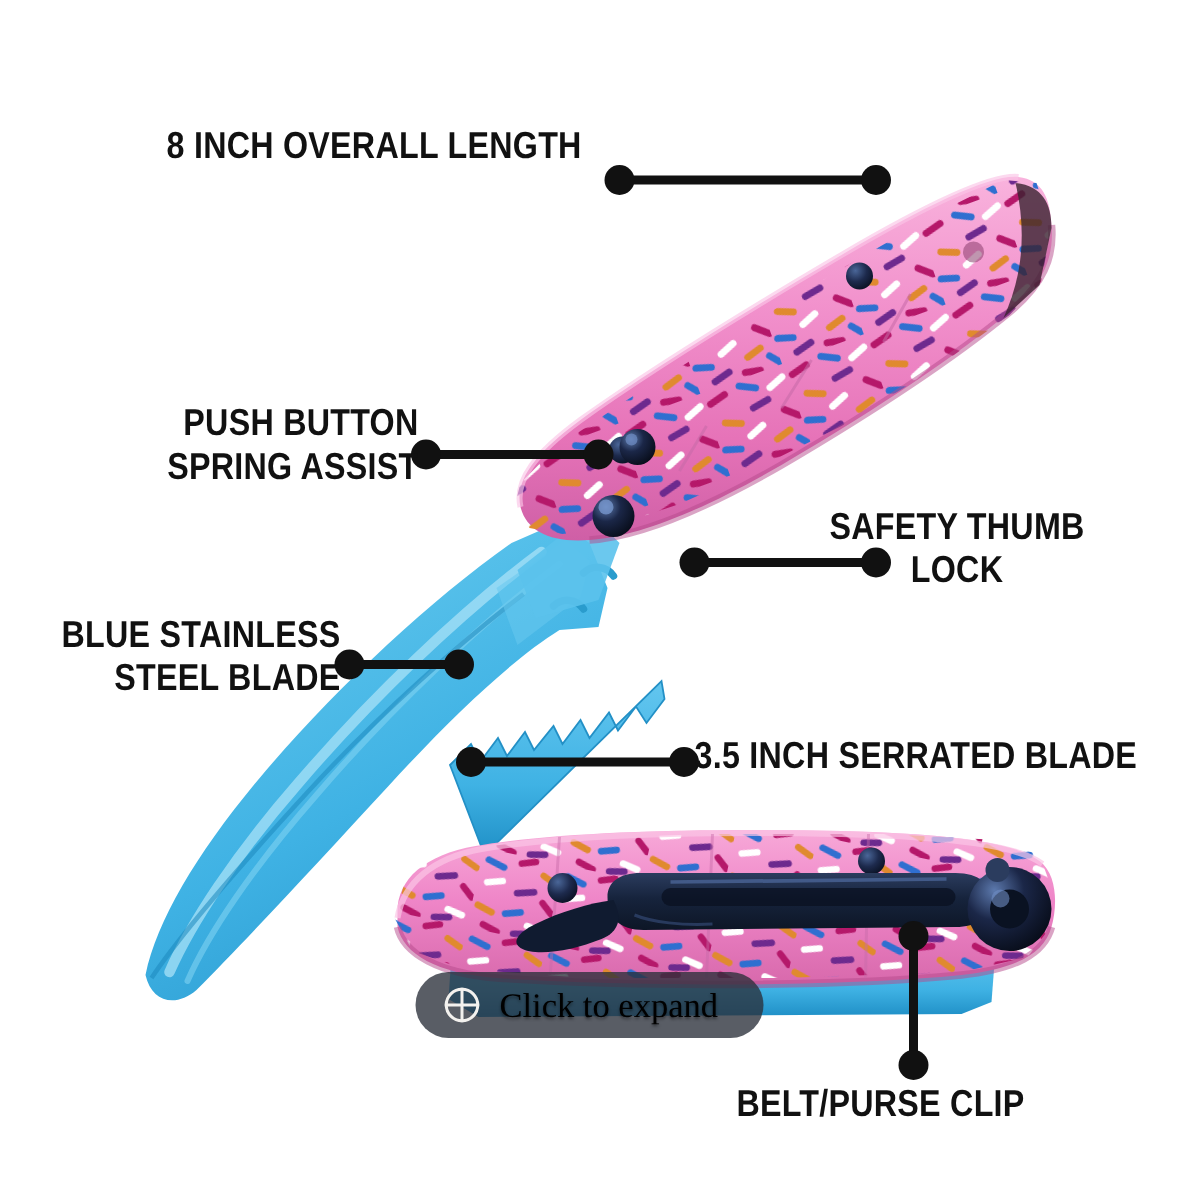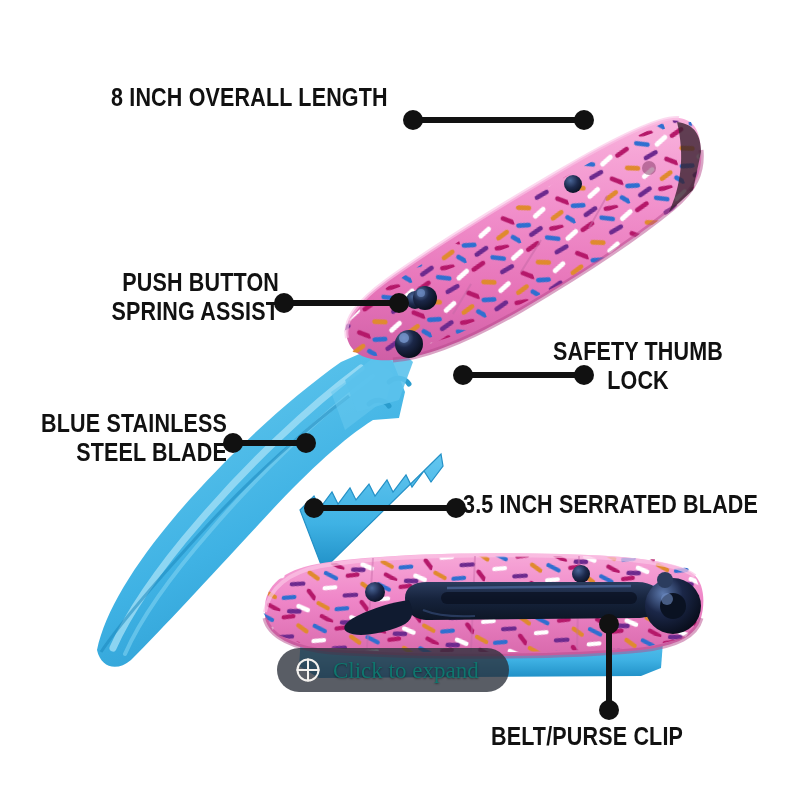--- a/index.html
+++ b/index.html
@@ -33,21 +33,21 @@
     border-radius:22px;
     display:flex;align-items:center;gap:12px;
     padding:0 18px;box-sizing:border-box;
     cursor:pointer;
   }
   #expand-badge .glyph{
     width:26px;height:26px;flex:0 0 26px;position:relative;
   }
   #expand-badge .glyph svg{display:block;}
   #expand-badge .txt{
-    color:#0f766e;
+    color:#000000;
     font-family:"Liberation Serif","DejaVu Serif",serif;
     font-size:23px;line-height:23px;
     text-shadow:0 1px 2px rgba(0,0,0,.45);
     white-space:nowrap;
   }
 </style>
 </head>
 <body>
 
 <div id="stage">

